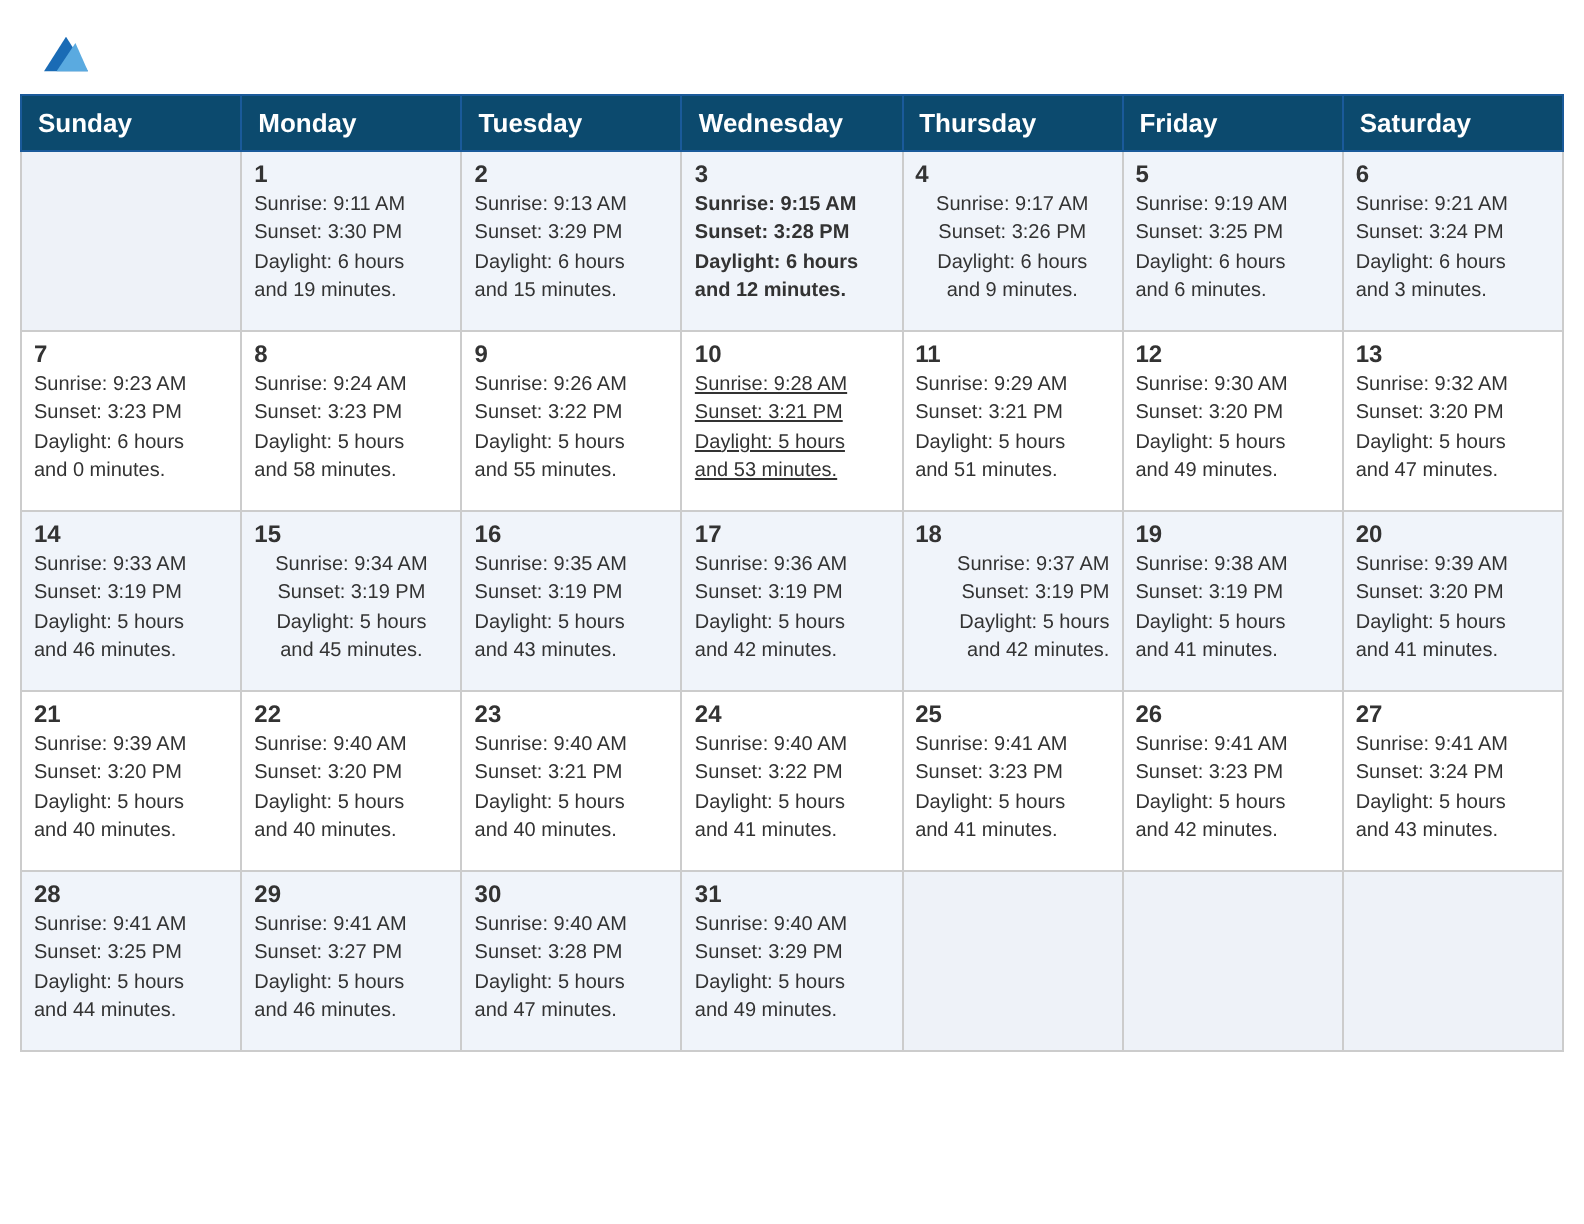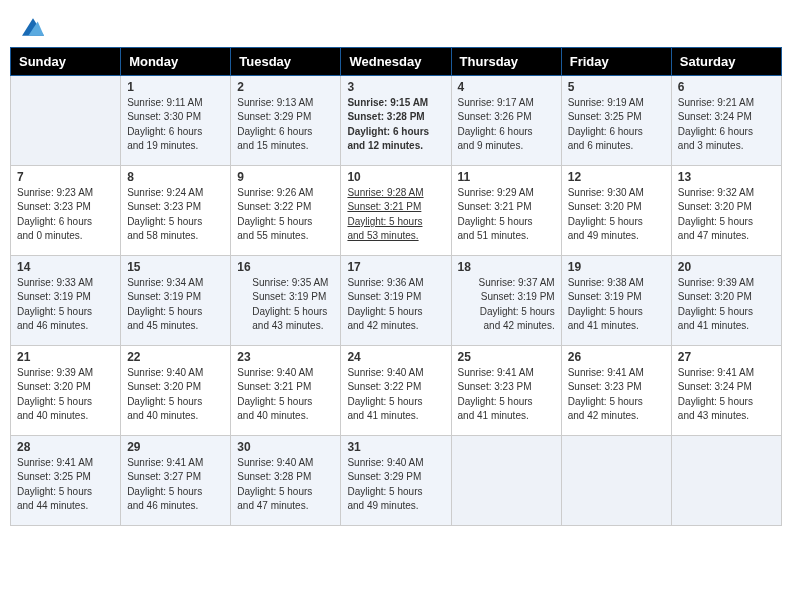--- a/index.html
+++ b/index.html
@@ -47,21 +47,21 @@
     .calendar-subtitle {
       font-size: 15px;
       color: #555;
     }
     .calendar-table {
       width: 100%;
       border-collapse: collapse;
       table-layout: fixed;
     }
     .calendar-table th {
-      background-color: #000000;
+      background-color: #0c4a6e;
       color: #fff;
       text-align: left;
       padding: 6px 8px;
       font-size: 13px;
       font-weight: bold;
       border: 1px solid #1a5a9a;
     }
     .calendar-table td {
       border: 1px solid #ccc;
       vertical-align: top;
@@ -148,21 +148,21 @@
         </td>
         <td>
           <span class="day-number">3</span>
           <div class="day-info" style="white-space: pre-line; font-weight: bold;">Sunrise: 9:15 AM
 Sunset: 3:28 PM
 Daylight: 6 hours
 and 12 minutes.</div>
         </td>
         <td>
           <span class="day-number">4</span>
-          <div class="day-info" style="white-space: pre-line;">Sunrise: 9:17 AM
+          <div class="day-info" style="white-space: pre-line; text-align: center;">Sunrise: 9:17 AM
 Sunset: 3:26 PM
 Daylight: 6 hours
 and 9 minutes.</div>
         </td>
         <td>
           <span class="day-number">5</span>
           <div class="day-info" style="white-space: pre-line;">Sunrise: 9:19 AM
 Sunset: 3:25 PM
 Daylight: 6 hours
 and 6 minutes.</div>
@@ -229,28 +229,28 @@
       <tr class="row-shade">
         <td>
           <span class="day-number">14</span>
           <div class="day-info" style="white-space: pre-line;">Sunrise: 9:33 AM
 Sunset: 3:19 PM
 Daylight: 5 hours
 and 46 minutes.</div>
         </td>
         <td>
           <span class="day-number">15</span>
-          <div class="day-info" style="white-space: pre-line;">Sunrise: 9:34 AM
+          <div class="day-info" style="white-space: pre-line; text-align: center;">Sunrise: 9:34 AM
 Sunset: 3:19 PM
 Daylight: 5 hours
 and 45 minutes.</div>
         </td>
         <td>
           <span class="day-number">16</span>
-          <div class="day-info" style="white-space: pre-line; margin-left: 15px;">Sunrise: 9:35 AM
+          <div class="day-info" style="white-space: pre-line;">Sunrise: 9:35 AM
 Sunset: 3:19 PM
 Daylight: 5 hours
 and 43 minutes.</div>
         </td>
         <td>
           <span class="day-number">17</span>
           <div class="day-info" style="white-space: pre-line;">Sunrise: 9:36 AM
 Sunset: 3:19 PM
 Daylight: 5 hours
 and 42 minutes.</div>

